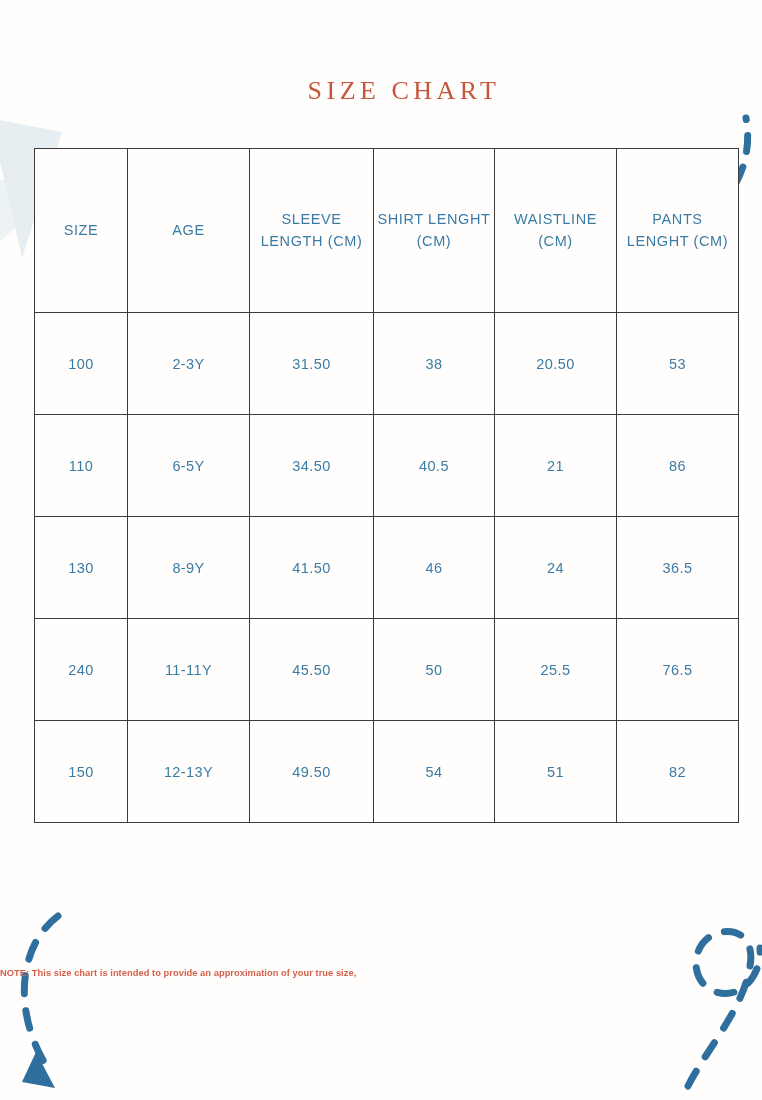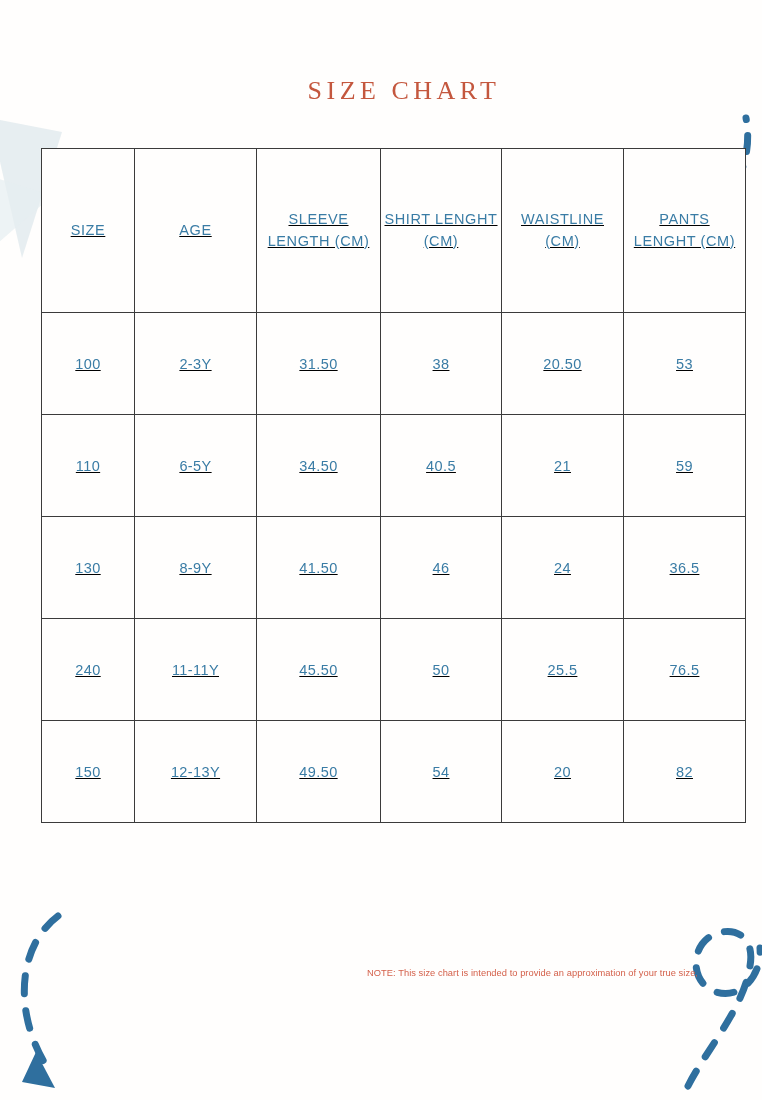--- a/index.html
+++ b/index.html
@@ -42,28 +42,27 @@
     font-weight: 400;
     letter-spacing: 4.5px;
     color: #c4573e;
     z-index: 3;
     padding-left: 12px;
   }
 
   
   .chart-table {
     position: absolute;
-    left: 41px;
+    left: 34px;
     top: 148px;
     width: 704px;
     border-collapse: collapse;
     table-layout: fixed;
     z-index: 2;
     background: #fffefd;
-    text-decoration: underline;
   }
 
   .chart-table th,
   .chart-table td {
     border: 1px solid #3b3b3b;
     text-align: center;
     vertical-align: middle;
     color: #3a7ca5;
     background: #fffefd;
   }
@@ -90,23 +89,23 @@
   col.c-shirt    { width: 121px; }
   col.c-waist    { width: 122px; }
   col.c-pants    { width: 122px; }
 
   
   .note {
     position: absolute;
     left: 0;
     top: 966px;
     width: 698px;
-    text-align: right;
+    text-align: left;
     font-size: 9.3px;
-    font-weight: normal;
+    font-weight: bold;
     line-height: 1.55;
     color: #d4604a;
     letter-spacing: 0.05px;
     z-index: 3;
   }
   .note div { display: block; }
 </style>
 </head>
 <body>
 
@@ -157,21 +156,21 @@
         <td>38</td>
         <td>20.50</td>
         <td>53</td>
       </tr>
       <tr>
         <td>110</td>
         <td>6-5Y</td>
         <td>34.50</td>
         <td>40.5</td>
         <td>21</td>
-        <td>59</td>
+        <td>86</td>
       </tr>
       <tr>
         <td>130</td>
         <td>8-9Y</td>
         <td>41.50</td>
         <td>46</td>
         <td>24</td>
         <td>36.5</td>
       </tr>
       <tr>
@@ -180,21 +179,21 @@
         <td>45.50</td>
         <td>50</td>
         <td>25.5</td>
         <td>76.5</td>
       </tr>
       <tr>
         <td>150</td>
         <td>12-13Y</td>
         <td>49.50</td>
         <td>54</td>
-        <td>20</td>
+        <td>51</td>
         <td>82</td>
       </tr>
     </tbody>
   </table>
 
   <div class="note">
     <div>NOTE: This size chart is intended to provide an approximation of your true size,</div>
   </div>
 
 </div>

